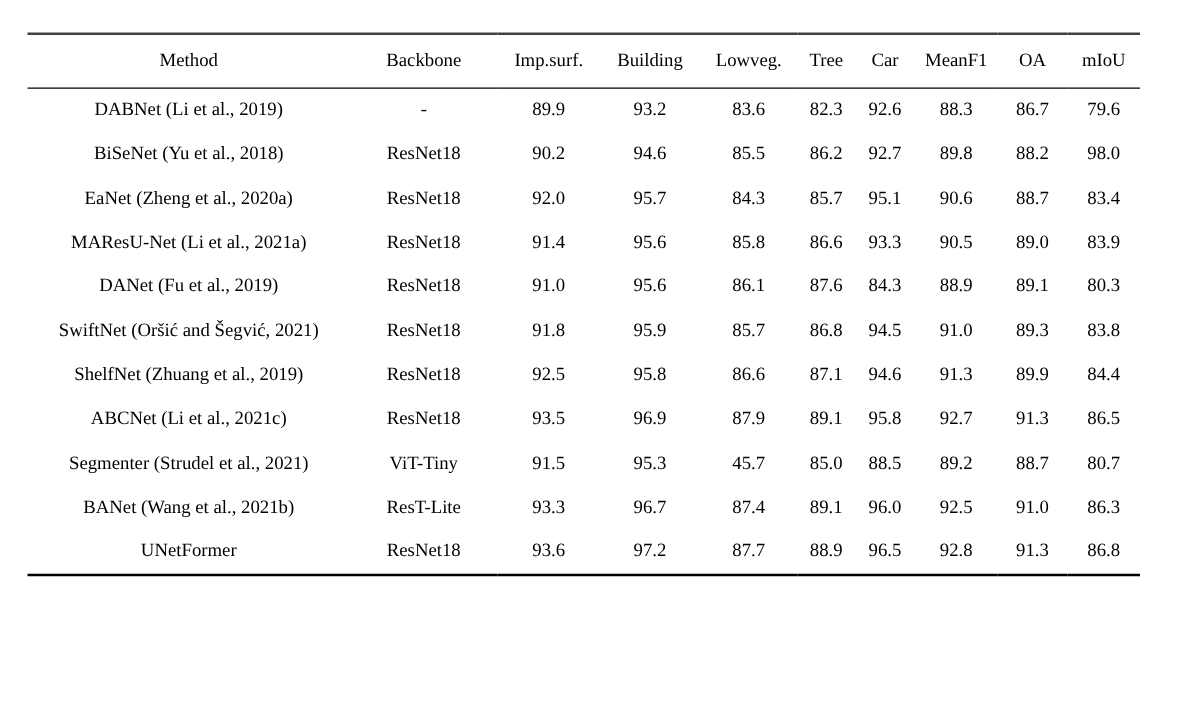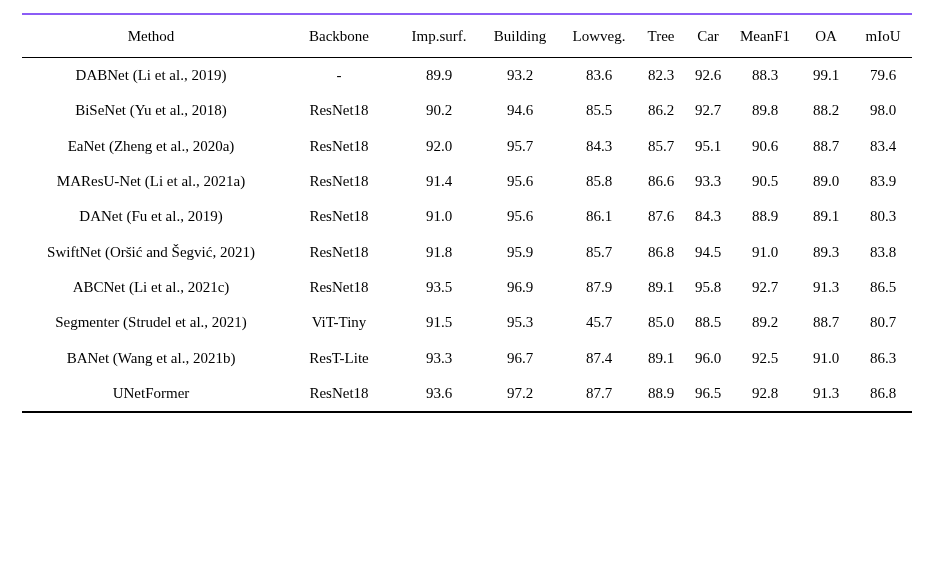--- a/index.html
+++ b/index.html
@@ -14,25 +14,25 @@
   .page {
     position: relative;
     width: 947px;
     height: 581px;
     background: #ffffff;
     overflow: hidden;
   }
   table.results {
     position: absolute;
     left: 22px;
-    top: 13px;
+    top: 26px;
     width: 890px;
     border-collapse: collapse;
     table-layout: fixed;
-    border-top: 2px solid #8b5cf6;
+    border-top: 2px solid #404040;
     border-bottom: 2px solid #000000;
     font-size: 15px;
   }
   table.results thead tr {
     border-bottom: 1.5px solid #000000;
   }
   table.results th {
     height: 42px;
     font-weight: normal;
     text-align: center;
@@ -85,21 +85,21 @@
     <tbody>
         <tr>
           <td>DABNet (Li et al., 2019)</td>
           <td>-</td>
           <td>89.9</td>
           <td>93.2</td>
           <td>83.6</td>
           <td>82.3</td>
           <td>92.6</td>
           <td>88.3</td>
-          <td>99.1</td>
+          <td>86.7</td>
           <td>79.6</td>
         </tr>
         <tr>
           <td>BiSeNet (Yu et al., 2018)</td>
           <td>ResNet18</td>
           <td>90.2</td>
           <td>94.6</td>
           <td>85.5</td>
           <td>86.2</td>
           <td>92.7</td>
@@ -147,20 +147,32 @@
           <td>SwiftNet (Oršić and Šegvić, 2021)</td>
           <td>ResNet18</td>
           <td>91.8</td>
           <td>95.9</td>
           <td>85.7</td>
           <td>86.8</td>
           <td>94.5</td>
           <td>91.0</td>
           <td>89.3</td>
           <td>83.8</td>
+        </tr>
+        <tr>
+          <td>ShelfNet (Zhuang et al., 2019)</td>
+          <td>ResNet18</td>
+          <td>92.5</td>
+          <td>95.8</td>
+          <td>86.6</td>
+          <td>87.1</td>
+          <td>94.6</td>
+          <td>91.3</td>
+          <td>89.9</td>
+          <td>84.4</td>
         </tr>
         <tr>
           <td>ABCNet (Li et al., 2021c)</td>
           <td>ResNet18</td>
           <td>93.5</td>
           <td>96.9</td>
           <td class="bold">87.9</td>
           <td class="bold">89.1</td>
           <td>95.8</td>
           <td>92.7</td>

